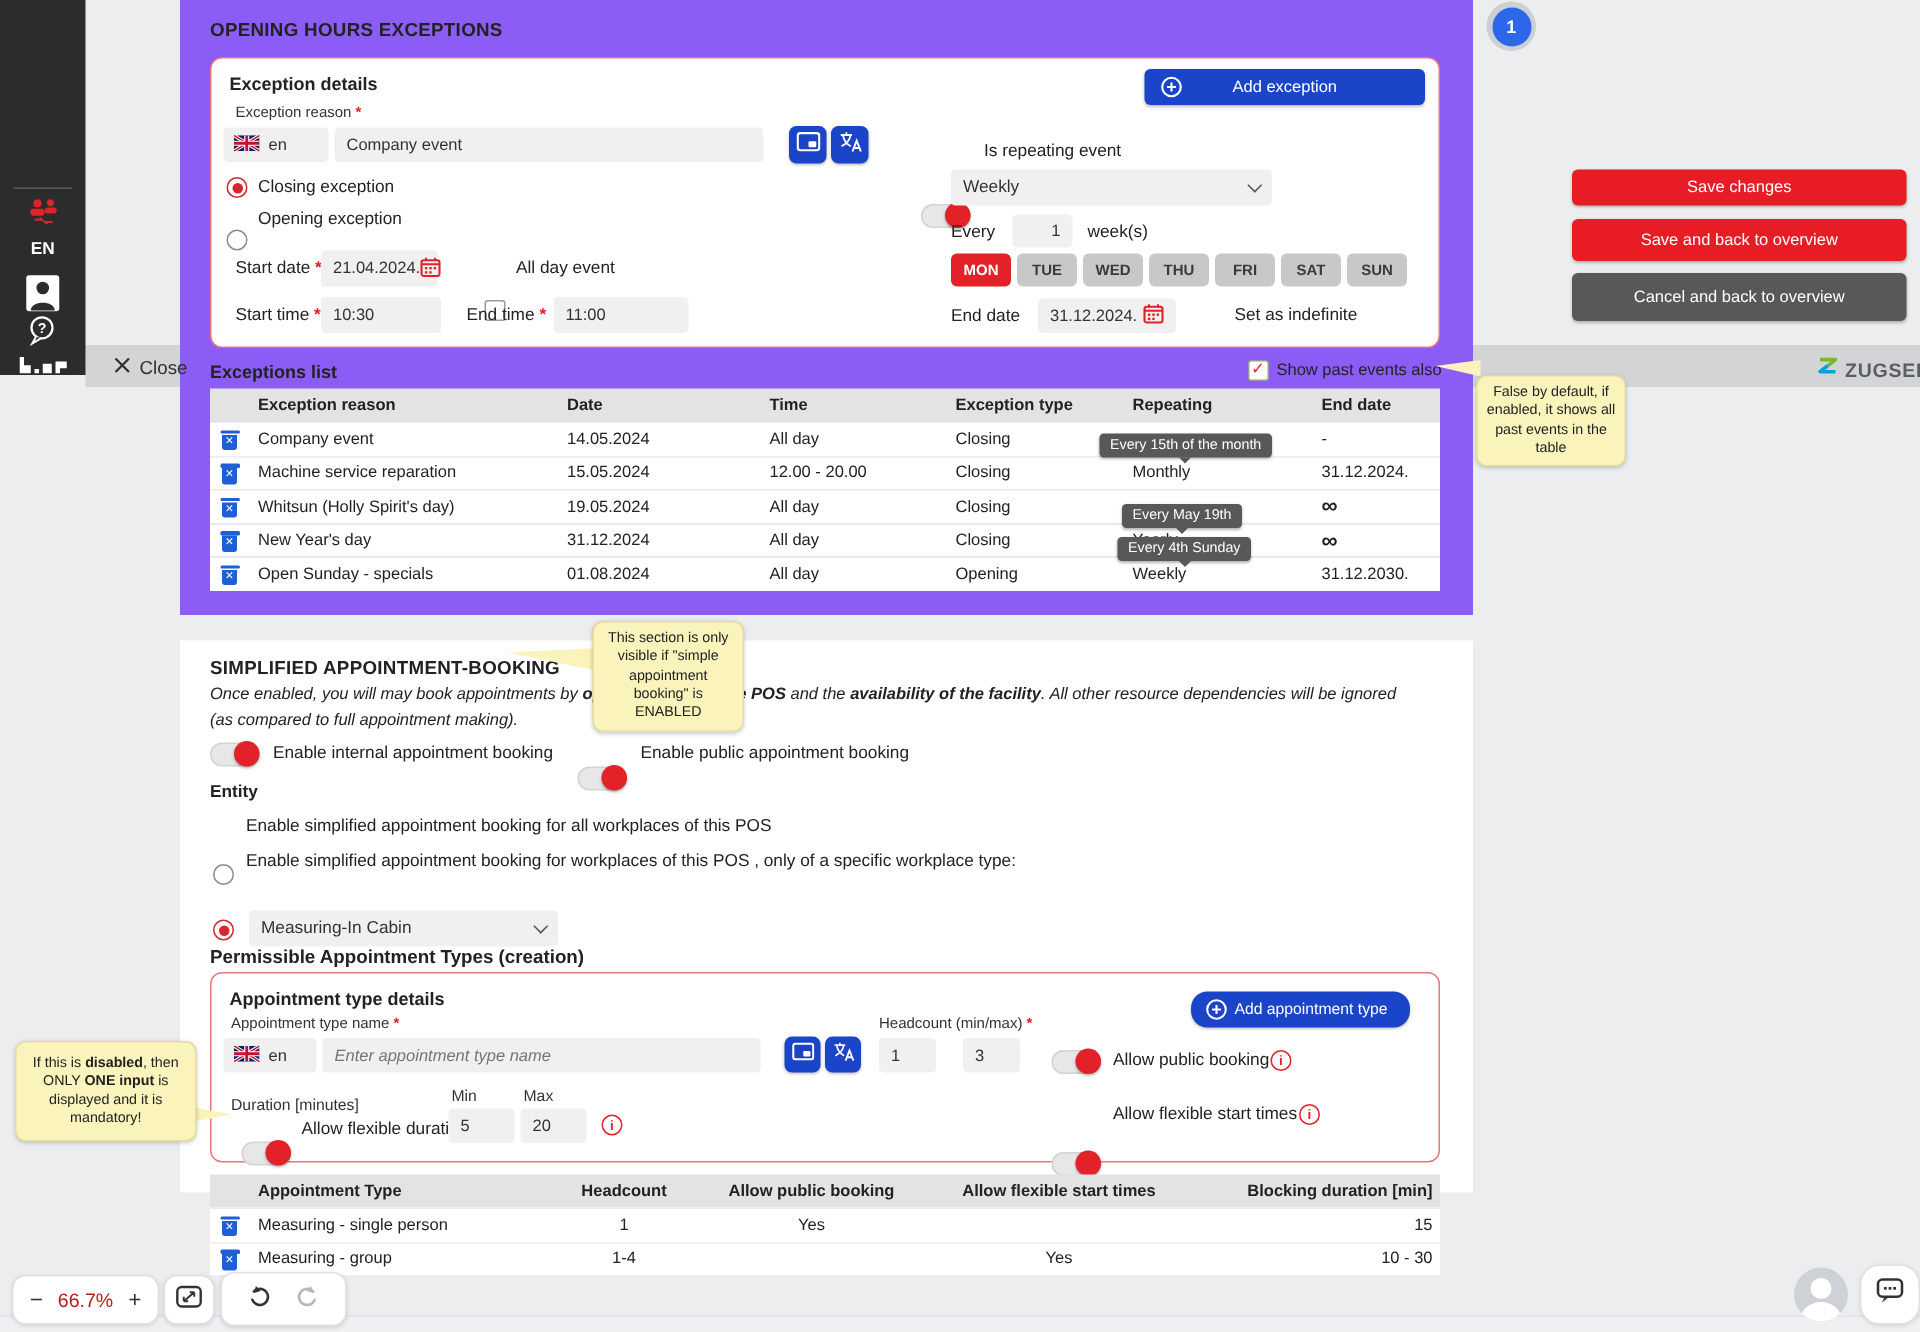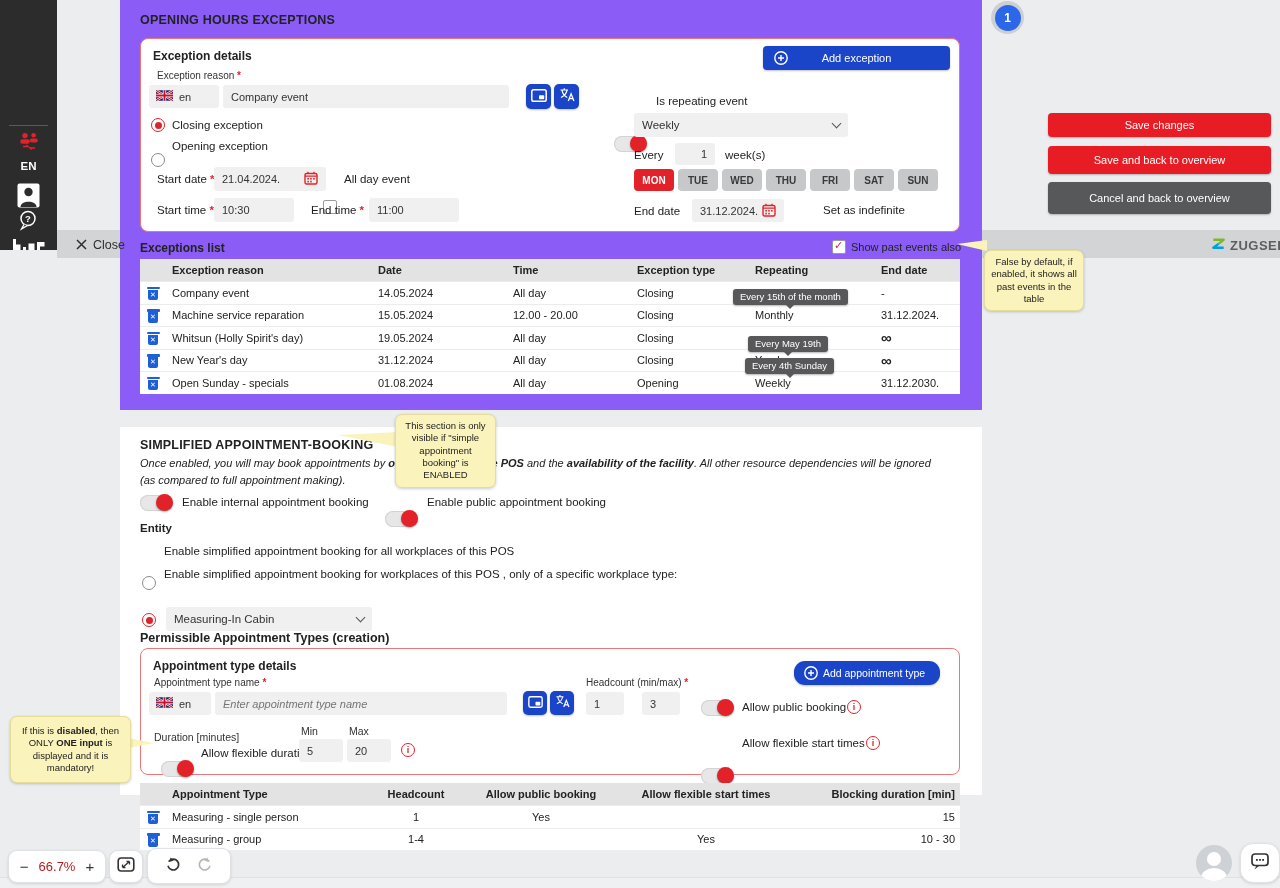--- a/index.html
+++ b/index.html
@@ -174,21 +174,21 @@
         </svg>
       </span>
     </div>
 
     <div class="abs radio sel" style="left:10px; top:79px;"></div>
     <div class="abs lbl" style="left:31px; top:80px;">Closing exception</div>
     <div class="abs radio" style="left:10px; top:100px;"></div>
     <div class="abs lbl" style="left:31px; top:101px;">Opening exception</div>
 
     <div class="abs lbl req" style="left:16px; top:134px;">Start date</div>
-    <div class="abs inp" style="left:73px; top:128px; width:112px; height:24px; justify-content:space-between;">
+    <div class="abs inp" style="left:73px; top:128px; width:78px; height:24px; justify-content:space-between;">
       <span>21.04.2024.</span>
       <span class="calic">
         <svg width="14" height="14" viewBox="0 0 14 14">
             <rect x="1" y="2.5" width="12" height="10.5" rx="1.5" fill="none" stroke="#e32128" stroke-width="1.4"></rect>
             <path d="M4,0.8 V3 M10,0.8 V3 M1,5.2 H13" stroke="#e32128" stroke-width="1.3"></path>
             <g fill="#e32128">
               <rect x="3.3" y="7" width="1.6" height="1.6"></rect>
               <rect x="6.2" y="7" width="1.6" height="1.6"></rect>
               <rect x="9.1" y="7" width="1.6" height="1.6"></rect>
               <rect x="3.3" y="9.8" width="1.6" height="1.6"></rect>
@@ -451,21 +451,21 @@
       <div class="cell c">Yes</div>
       <div class="cell r">10 - 30</div>
     </div>
   </div>
 </div>
 
 <div class="abs" style="left:338px; top:432px; width:0; height:0; border-top:3px solid transparent; border-bottom:12px solid transparent; border-right:60px solid #faf3bc; z-index:8;"></div>
 <div class="note" style="left:395px; top:403px; width:101px;margin-top:11px;">This section is only visible if "simple appointment booking" is ENABLED</div>
 
 <div class="abs" style="left:128px; top:738px; width:0; height:0; border-top:5px solid transparent; border-bottom:5px solid transparent; border-left:26px solid #faf3bc; z-index:8;"></div>
-<div class="note" style="left:10px; top:716px; width:121px; padding:8px 6px;">
+<div class="note" style="left:10px; top:694px; width:121px; padding:8px 6px;">
   <span>If this is </span><span style="font-weight:bold;">disabled</span><span>, then ONLY </span><span style="font-weight:bold;">ONE input</span><span> is displayed and it is mandatory!</span>
 </div>
 
 <div class="abs" style="left:0; top:877px; width:1280px; height:11px; background:#eef0f2; border-top:1px solid #dfe2e5; z-index:3;"></div>
 
 <div class="abs pill" style="left:8px; top:850px; width:98px; height:33px; gap:10px; z-index:10; font-size:13px;">
   <span style="font-size:15px; color:#333; cursor:pointer;">−</span>
   <span style="color:#b91c1c;">66.7%</span>
   <span style="font-size:15px; color:#333; cursor:pointer;">+</span>
 </div>

